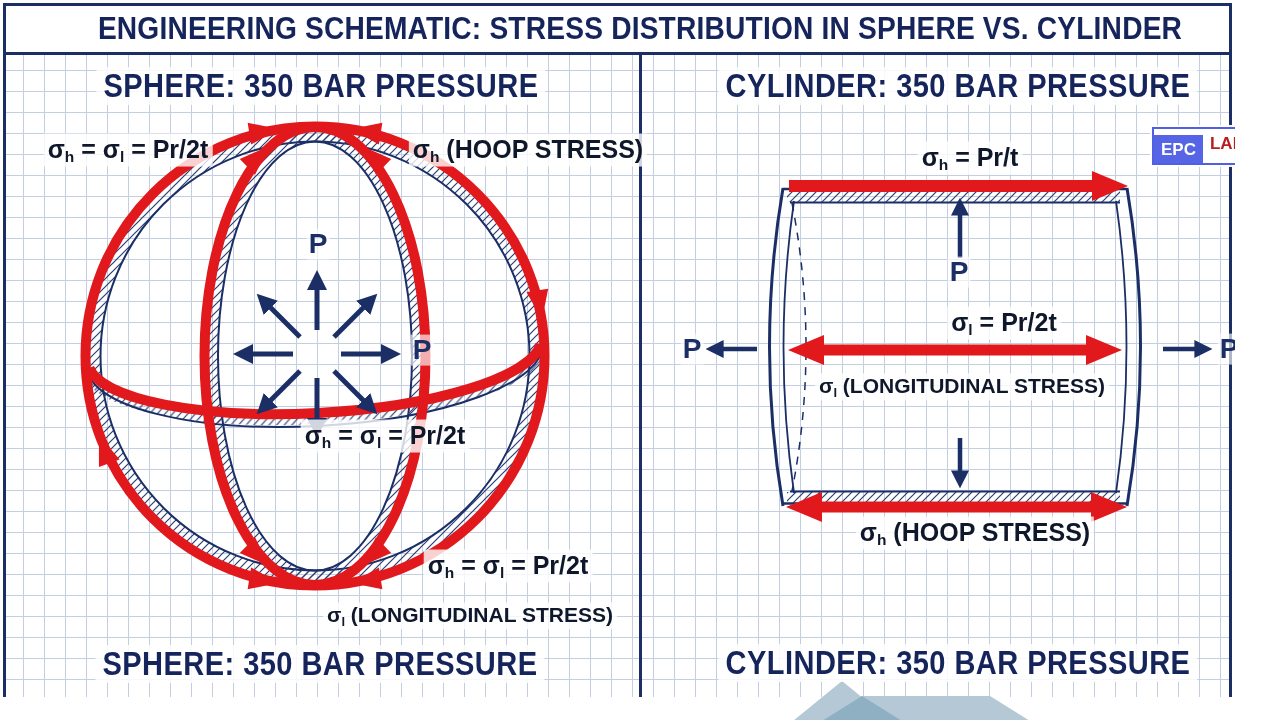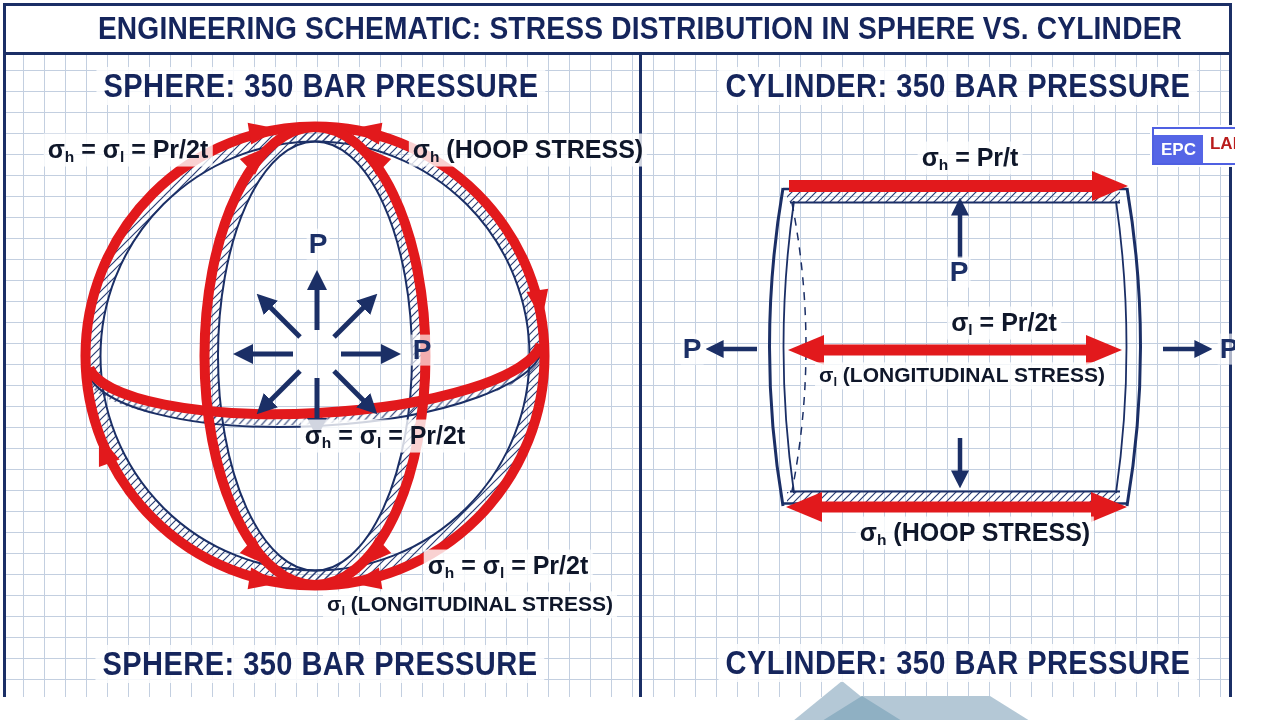--- a/index.html
+++ b/index.html
@@ -18,21 +18,21 @@
   .sideR{position:absolute;right:3px;top:55px;width:3px;height:642px;background:#1b2f66;}
   .divider{position:absolute;left:639px;top:55px;width:3px;height:642px;background:#1b2f66;}
 
   .lbl{position:absolute;white-space:nowrap;transform:translate(-50%,-50%);}
   .cond{display:inline-block;transform:scaleX(.88);transform-origin:center;}
   .navyhead{color:#15255c;font-weight:700;font-size:33px;letter-spacing:.5px;
             background:rgba(255,255,255,.85);padding:0 8px;}
   .titletext{color:#15255c;font-weight:700;font-size:32px;letter-spacing:.2px;}
   .red{color:#0f172a;font-weight:700;background:rgba(255,255,255,.8);padding:0 4px;
        line-height:1.2;}
-  .f25{font-size:25px;} .f24{font-size:25px;} .f21{font-size:21px;}
+  .f25{font-size:25px;} .f24{font-size:25px;} .f21{font-size:21px;margin-top:11px;}
   .plabel{color:#1b2f66;font-weight:600;font-size:28px;background:rgba(255,255,255,.65);
           padding:0 2px;line-height:1.1;}
   sub{font-size:.62em;vertical-align:-.28em;}
   svg{position:absolute;pointer-events:none;}
   
   .logo{position:absolute;left:1152px;top:127px;display:flex;align-items:flex-end;
         border:2px solid #4f60e2;background:#fff;box-shadow:0 0 0 2px rgba(255,255,255,.95);
         font-size:17px;font-weight:700;line-height:1;}
   .logo .p1{background:#5565e6;color:#fff;padding:6px 7px 5px;}
   .logo .p2{background:#fff;color:#b91c1c;padding:6px 7px 11px;}

